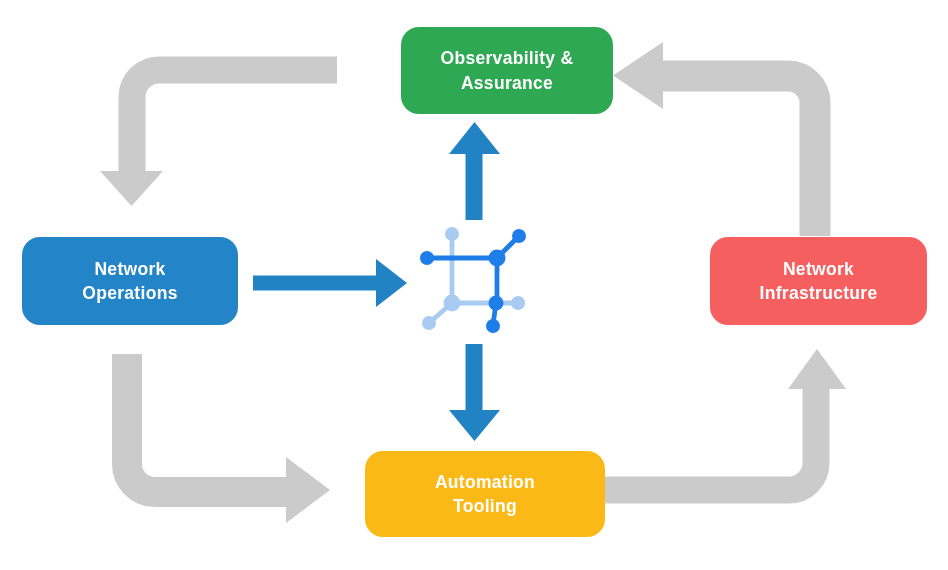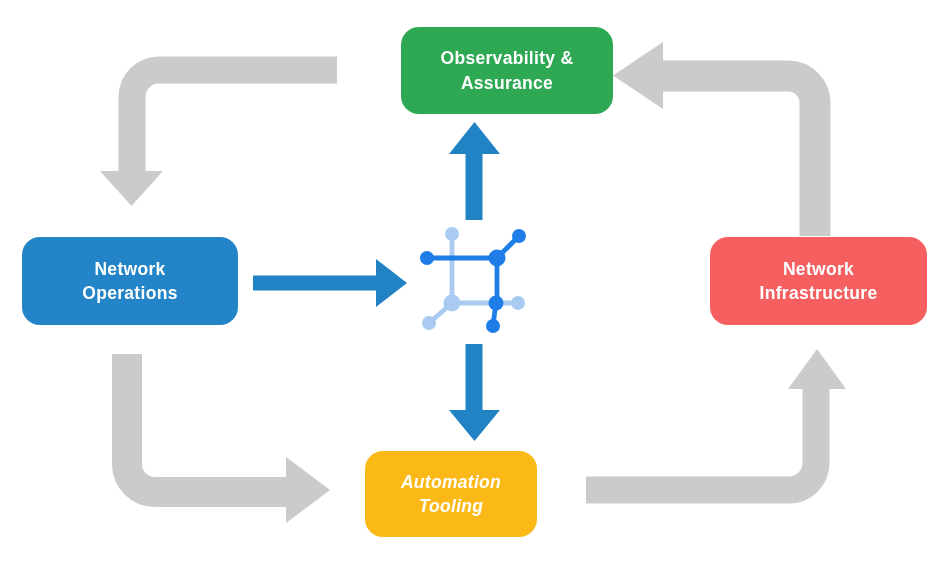--- a/index.html
+++ b/index.html
@@ -21,21 +21,21 @@
     text-align: center;
     font-size: 17.5px;
     font-weight: 700;
     letter-spacing: 0.3px;
     line-height: 1.38;
   }
   .node .label { white-space: pre-line; }
   #node-observability        { left: 368px; top: 27px;  width: 212px; height: 87px; margin-left: 33px; }
   #node-network-operations   { left: 22px;  top: 237px; width: 216px; height: 88px; }
   #node-network-infrastructure { left: 710px; top: 237px; width: 217px; height: 88px; }
-  #node-automation-tooling   { left: 365px; top: 451px; width: 172px; height: 86px; font-style: italic; }
+  #node-automation-tooling   { left: 365px; top: 451px; width: 240px; height: 86px; }
 </style>
 </head>
 <body>
 
 <div class="canvas">
 
   <svg class="layer" width="948" height="570" viewBox="0 0 948 570">
 
     <g>
       <path d="M337,70 H159 A27,27 0 0 0 132,97 V173" fill="none" stroke-width="27" stroke="#cbcbcb"></path>

